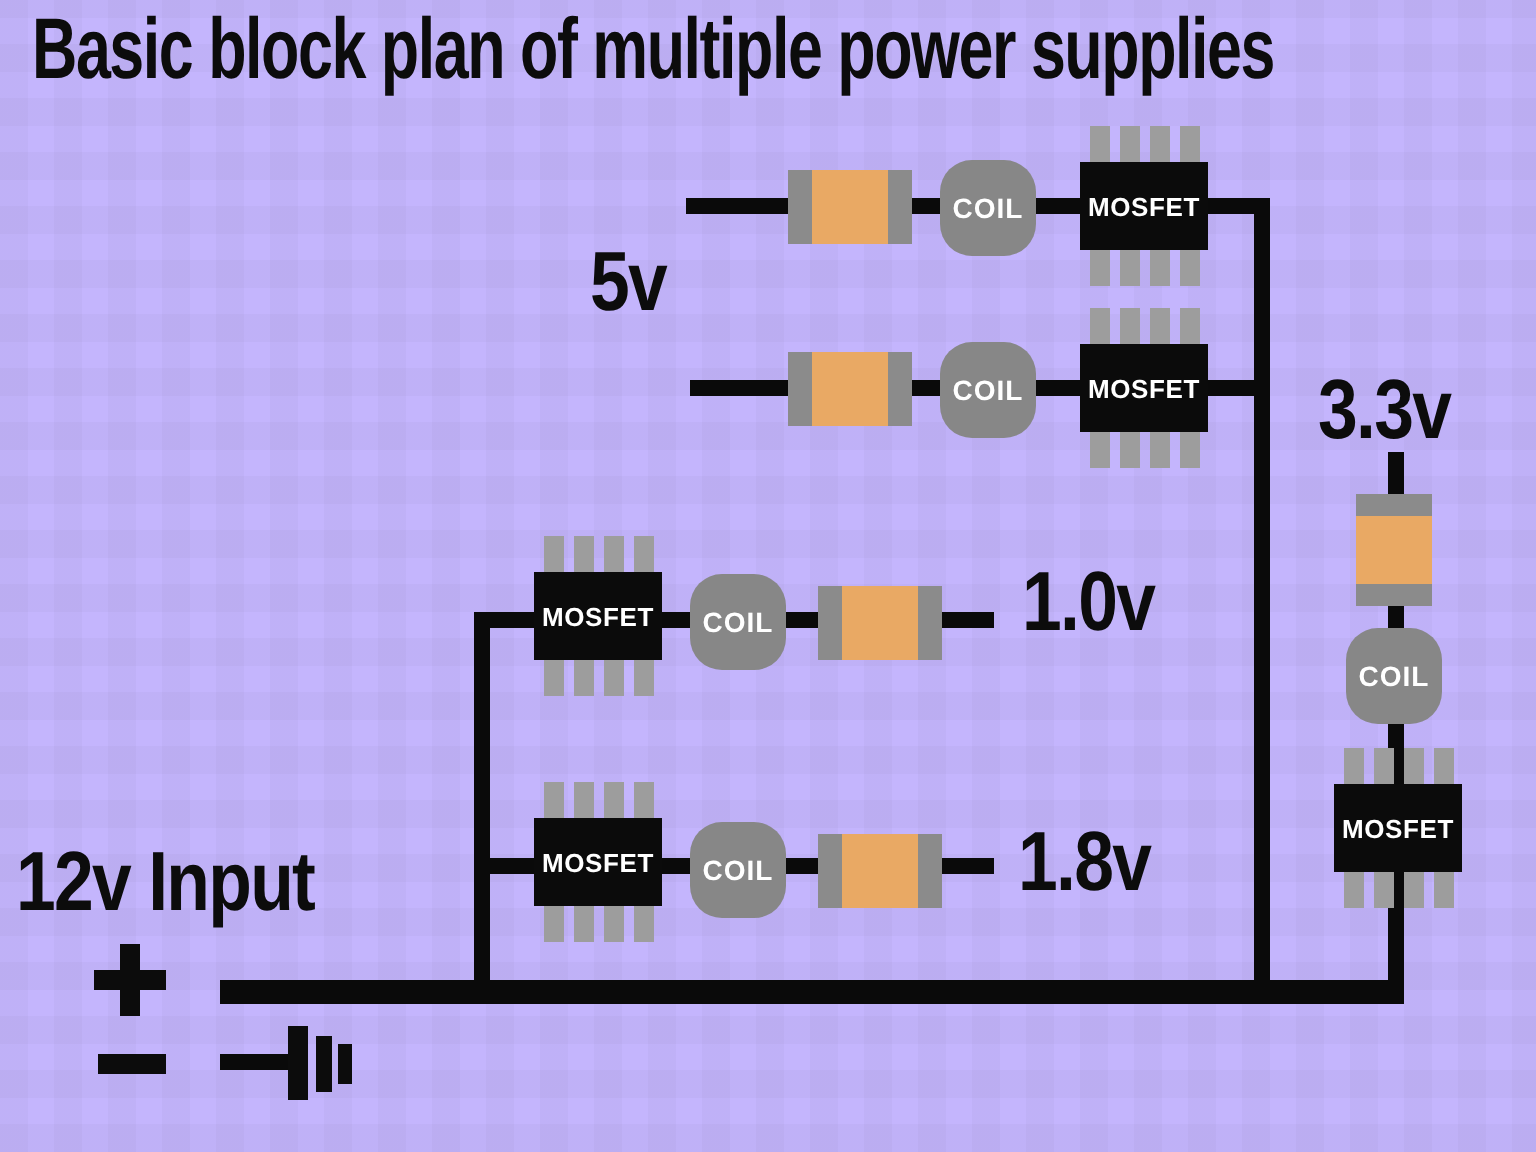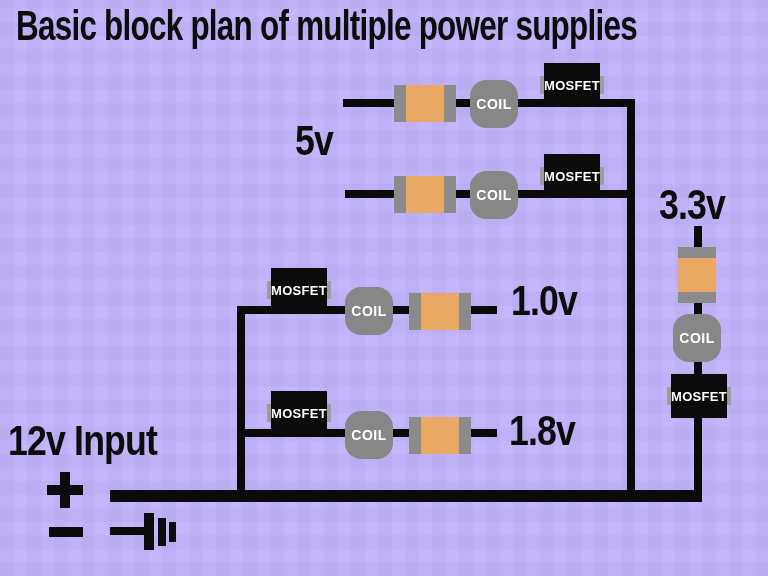--- a/index.html
+++ b/index.html
@@ -47,21 +47,21 @@
       #8b8b8b 45px, #8b8b8b 56px);
   }
   .coil {
     position: absolute; width: 48px; height: 48px;
     background: #878787; border-radius: 16px;
     display: flex; align-items: center; justify-content: center;
     color: #ffffff; font-size: 14px; font-weight: bold; letter-spacing: 0.5px;
   }
   .mosfet {
     position: absolute; width: 64px;
-    display: flex; flex-direction: row; align-items: center;
+    display: flex; flex-direction: column; align-items: center;
   }
   .pins {
     width: 55px; height: 18px;
     background: repeating-linear-gradient(90deg,
       #9d9d9d 0, #9d9d9d 10px, transparent 10px, transparent 15px);
   }
   .mosfet .body {
     width: 64px; height: 44px; background: #0b0b0b;
     display: flex; align-items: center; justify-content: center;
     color: #ffffff; font-size: 13px; font-weight: bold; letter-spacing: 0.3px;

